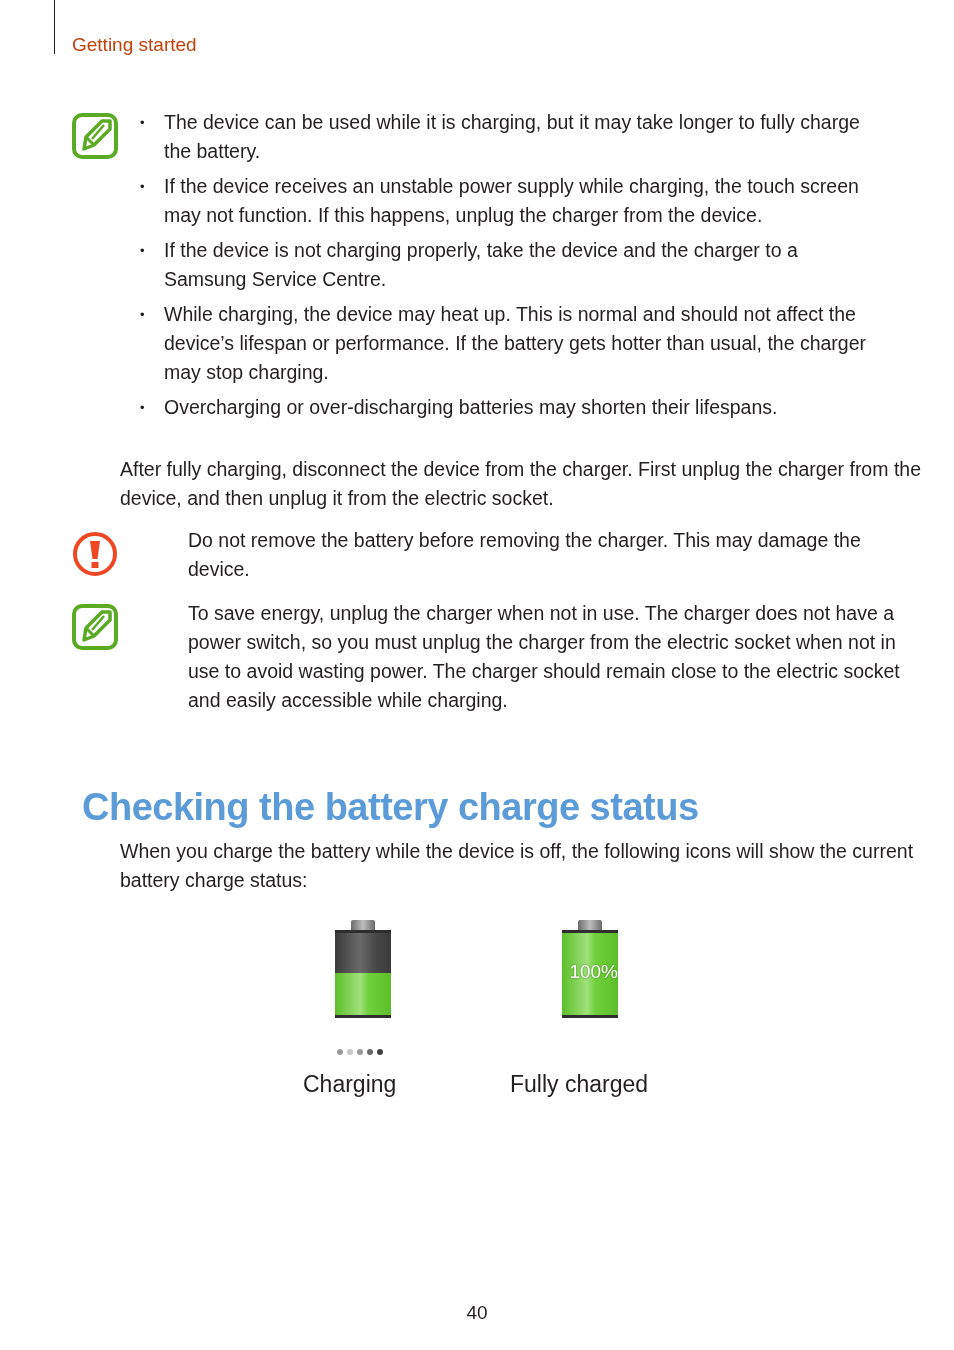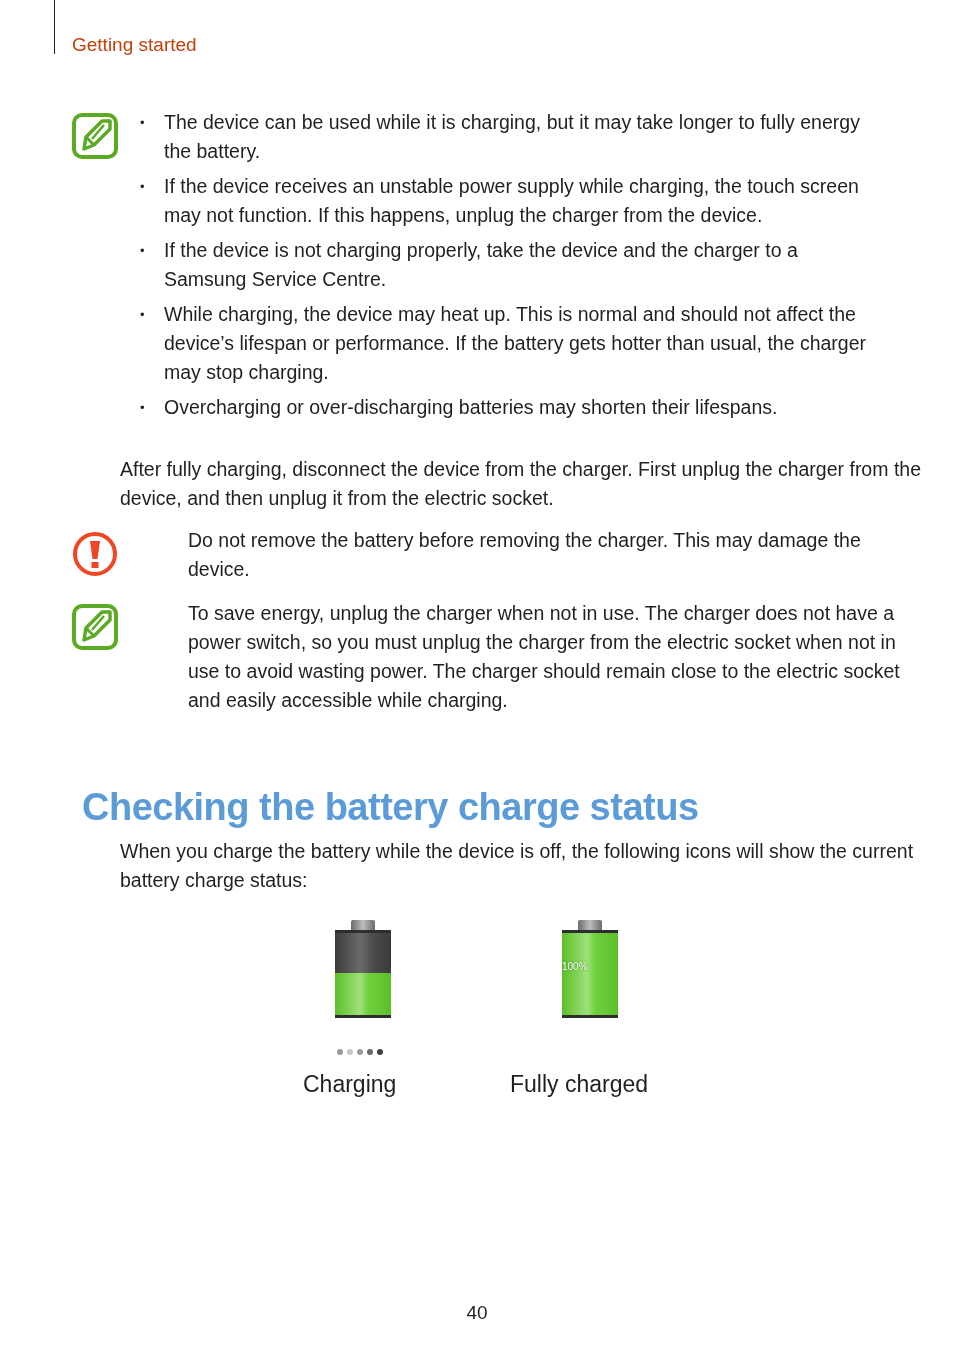--- a/index.html
+++ b/index.html
@@ -16,42 +16,42 @@
        color:#5b9bd8; letter-spacing:-0.5px; }
   .battery { position:absolute; width:56px; }
   .cap { position:absolute; top:0; left:16px; width:24px; height:10px;
          background:linear-gradient(90deg,#6b6b6b,#bdbdbd 50%,#6b6b6b); border-radius:2px 2px 0 0; }
   .body { position:absolute; top:10px; left:0; width:56px; height:88px; border-top:3px solid #2e2e2e;
           border-bottom:3px solid #2e2e2e; box-sizing:border-box; overflow:hidden; }
   .empty { position:absolute; left:0; top:0; width:100%;
            background:linear-gradient(90deg,#3b3b3b,#6a6a6a 45%,#4a4a4a 70%,#3b3b3b); }
   .fill { position:absolute; left:0; bottom:0; width:100%;
           background:linear-gradient(90deg,#5cbf2a,#9fe07a 45%,#6fd03c 60%,#5cbf2a); }
-  .pct { position:absolute; top:28px; left:0; width:100%; text-align:left; color:#fff;
-         font-size:10px; text-shadow:0 0 2px #3a7a1c; }
+  .pct { position:absolute; top:28px; left:0; width:100%; text-align:right; color:#fff;
+         font-size:19px; text-shadow:0 0 2px #3a7a1c; }
   .dots { position:absolute; top:1049px; left:337px; display:flex; gap:4px; }
   .dot { width:6px; height:6px; border-radius:50%; }
   .caption { position:absolute; font-size:23px; text-align:left; }
   .page-num { position:absolute; top:1302px; left:0; width:954px; text-align:center; font-size:19px; color:#231f20; }
 </style>
 </head>
 <body>
 
 <div class="rule"></div>
 <div class="section-label">Getting started</div>
 
 <svg class="icon" style="left:72px;top:113px" viewBox="0 0 46 46">
   <rect x="2" y="2" width="42" height="42" rx="8" fill="none" stroke="#5aab23" stroke-width="4"></rect>
   <path d="M12 36 L14 24 L30 8 L38 8 L38 16 L22 32 Z" fill="none" stroke="#5aab23" stroke-width="3.5" stroke-linejoin="round"></path>
   <path d="M14 24 L22 32" stroke="#5aab23" stroke-width="3"></path>
   <path d="M20 26 L32 12" stroke="#5aab23" stroke-width="2.5"></path>
 </svg>
 
 <ul class="bullets" style="top:108px">
-  <li>The device can be used while it is charging, but it may take longer to fully energy the battery.</li>
+  <li>The device can be used while it is charging, but it may take longer to fully charge the battery.</li>
   <li>If the device receives an unstable power supply while charging, the touch screen may not function. If this happens, unplug the charger from the device.</li>
   <li>If the device is not charging properly, take the device and the charger to a Samsung Service Centre.</li>
   <li>While charging, the device may heat up. This is normal and should not affect the device’s lifespan or performance. If the battery gets hotter than usual, the charger may stop charging.</li>
   <li>Overcharging or over-discharging batteries may shorten their lifespans.</li>
 </ul>
 
 <div class="para" style="left:72px;top:455px;width:815px">After fully charging, disconnect the device from the charger. First unplug the charger from the device, and then unplug it from the electric socket.</div>
 
 <svg class="icon" style="left:72px;top:531px" viewBox="0 0 46 46">
   <circle cx="23" cy="23" r="20" fill="none" stroke="#ef4723" stroke-width="4"></circle>

